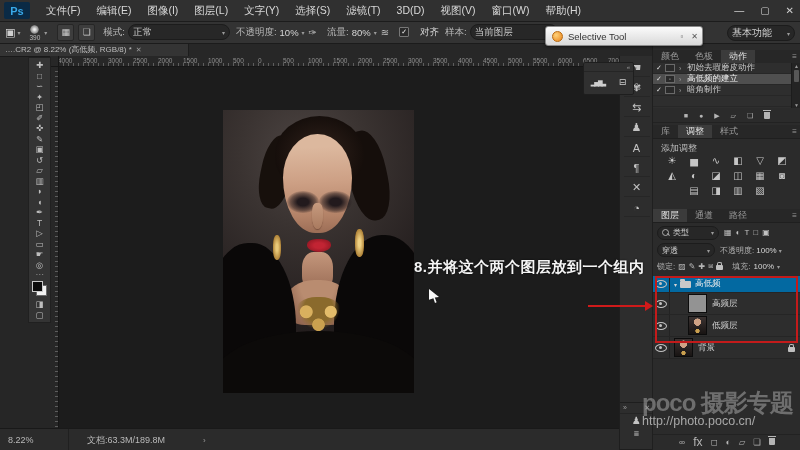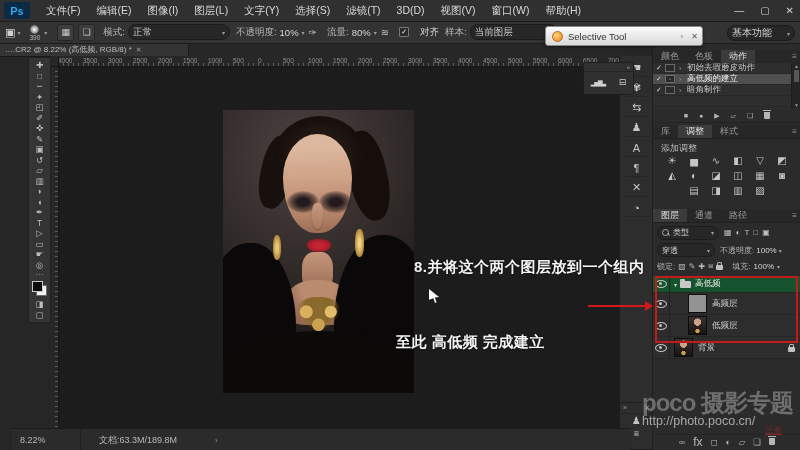--- a/index.html
+++ b/index.html
@@ -130,21 +130,21 @@
   .lock-row{position:absolute;left:4px;right:4px;top:216px;height:14px;display:flex;align-items:center;gap:3px;font-size:8px;color:#b5b5b5;}
   .small-label{color:#b0b0b0;white-space:nowrap;}
   .lock-icon{display:inline-block;width:7px;height:5px;background:#c0c0c0;border-radius:1px;position:relative;margin-top:3px;}
   .lock-icon::before{content:"";position:absolute;left:1px;top:-3px;width:3px;height:3px;border:1px solid #c0c0c0;border-bottom:none;border-radius:2px 2px 0 0;}
   
   .layers-list{position:absolute;left:0;right:0;top:233px;background:#2d2d2d;}
   .layer-row{display:flex;align-items:center;border-bottom:1px solid #252525;position:relative;}
   .eye-col{width:16px;align-self:stretch;border-right:1px solid #232323;display:flex;align-items:center;justify-content:center;}
   .eye{display:inline-block;width:10px;height:6px;border:1px solid #c2c2c2;border-radius:50%;position:relative;}
   .eye::after{content:"";position:absolute;left:3px;top:1px;width:3px;height:3px;background:#c2c2c2;border-radius:50%;}
-  .group-row{height:16px;background:#14532d;color:#ececec;font-size:8.5px;}
+  .group-row{height:16px;background:#0369a1;color:#ececec;font-size:8.5px;}
   .g-caret{font-size:6px;color:#d5d5d5;margin:0 3px 0 4px;}
   .folder{width:11px;height:7px;background:#c9c9c9;border-radius:1px;position:relative;margin-right:4px;}
   .folder::before{content:"";position:absolute;left:0;top:-2px;width:5px;height:2px;background:#c9c9c9;border-radius:1px 1px 0 0;}
   .sub-row{height:21px;font-size:8.5px;color:#d2d2d2;}
   .thumb{width:17px;height:17px;border:1px solid #0c0c0c;margin:0 5px 0 0;}
   .indent{width:18px;}
   .thumb-gray{background:#939393;}
   .thumb-portrait{background:
      radial-gradient(circle at 50% 30%,#cfa285 0 24%,transparent 26%),
      radial-gradient(circle at 50% 82%,#caa04f 0 12%,transparent 14%),
@@ -153,21 +153,21 @@
   .layers-footer{position:absolute;left:0;right:0;bottom:2px;height:13px;display:flex;justify-content:center;align-items:center;gap:8px;font-size:8.5px;color:#b5b5b5;border-top:1px solid #222;}
   .fx{font-size:12px;}
   .trash{display:inline-block;width:6px;height:7px;background:#b5b5b5;border-radius:0 0 1px 1px;position:relative;}
   .trash::before{content:"";position:absolute;left:-1px;top:-2px;width:8px;height:1px;background:#b5b5b5;}
   
   .watermark{position:absolute;left:642px;top:391px;width:158px;z-index:45;pointer-events:none;}
   .wm-brand{font-size:24px;font-weight:700;color:rgba(165,165,165,.55);white-space:nowrap;letter-spacing:-1px;line-height:23px;}
   .wm-url{font-size:12.5px;color:rgba(215,215,215,.72);white-space:nowrap;line-height:14px;}
   .wm-sign{font-size:8.5px;color:#8c2525;text-align:right;text-decoration:underline;margin-top:-3px;padding-right:18px;}
   
-  .status-bar{position:absolute;left:0;top:428px;width:619px;height:22px;background:#2b2b2b;border-top:1px solid #191919;display:flex;align-items:center;font-size:9px;color:#b9b9b9;z-index:12;margin-left:12px;}
+  .status-bar{position:absolute;left:0;top:428px;width:619px;height:22px;background:#2b2b2b;border-top:1px solid #191919;display:flex;align-items:center;font-size:9px;color:#b9b9b9;z-index:12;}
   .status-zoom{width:60px;padding-left:8px;border-right:1px solid #202020;align-self:stretch;display:flex;align-items:center;}
   .status-doc{margin-left:18px;}
   .status-arrow{margin-left:38px;color:#9a9a9a;font-size:8px;}
 </style>
 </head>
 <body>
 
 <div class="app">
 
   <div class="menu-bar">
@@ -303,21 +303,20 @@
       <div class="p-fur-l"></div>
         <div class="p-fur-r"></div>
         <div class="p-fur-b"></div>
       <div class="p-ear-l"></div>
         <div class="p-ear-r"></div>
       <div class="p-neck-gold"></div>
     </div>
   </div>
 
   <div class="anno-text" style="left:414px;top:258px;">8.并将这个两个图层放到一个组内</div>
-  <div class="anno-text" style="left:396px;top:333px;">至此 高低频 完成建立</div>
   <div class="anno-arrow-line"></div>
   <div class="anno-arrow-head"></div>
   <div class="anno-rect"></div>
   <div class="cursor"></div>
 
   <div class="mini-panel">
     <div class="mini-head"><span>«</span></div>
     <div class="mini-body">
       <span style="font-size:6px;letter-spacing:-1px;">▂▅▇▃</span>
       <span>⊟</span>
@@ -503,21 +502,20 @@
       <span>◐</span>
       <span>▱</span>
       <span>❏</span>
       <span class="trash"></span>
     </div>
   </div>
 
   <div class="watermark">
     <div class="wm-brand">poco 摄影专题</div>
     <div class="wm-url">http://photo.poco.cn/</div>
-    <div class="wm-sign">三金</div>
   </div>
 
   <div class="status-bar">
     <span class="status-zoom">8.22%</span>
     <span class="status-doc">文档:63.3M/189.8M</span>
     <span class="status-arrow">›</span>
   </div>
 
 </div>
 

